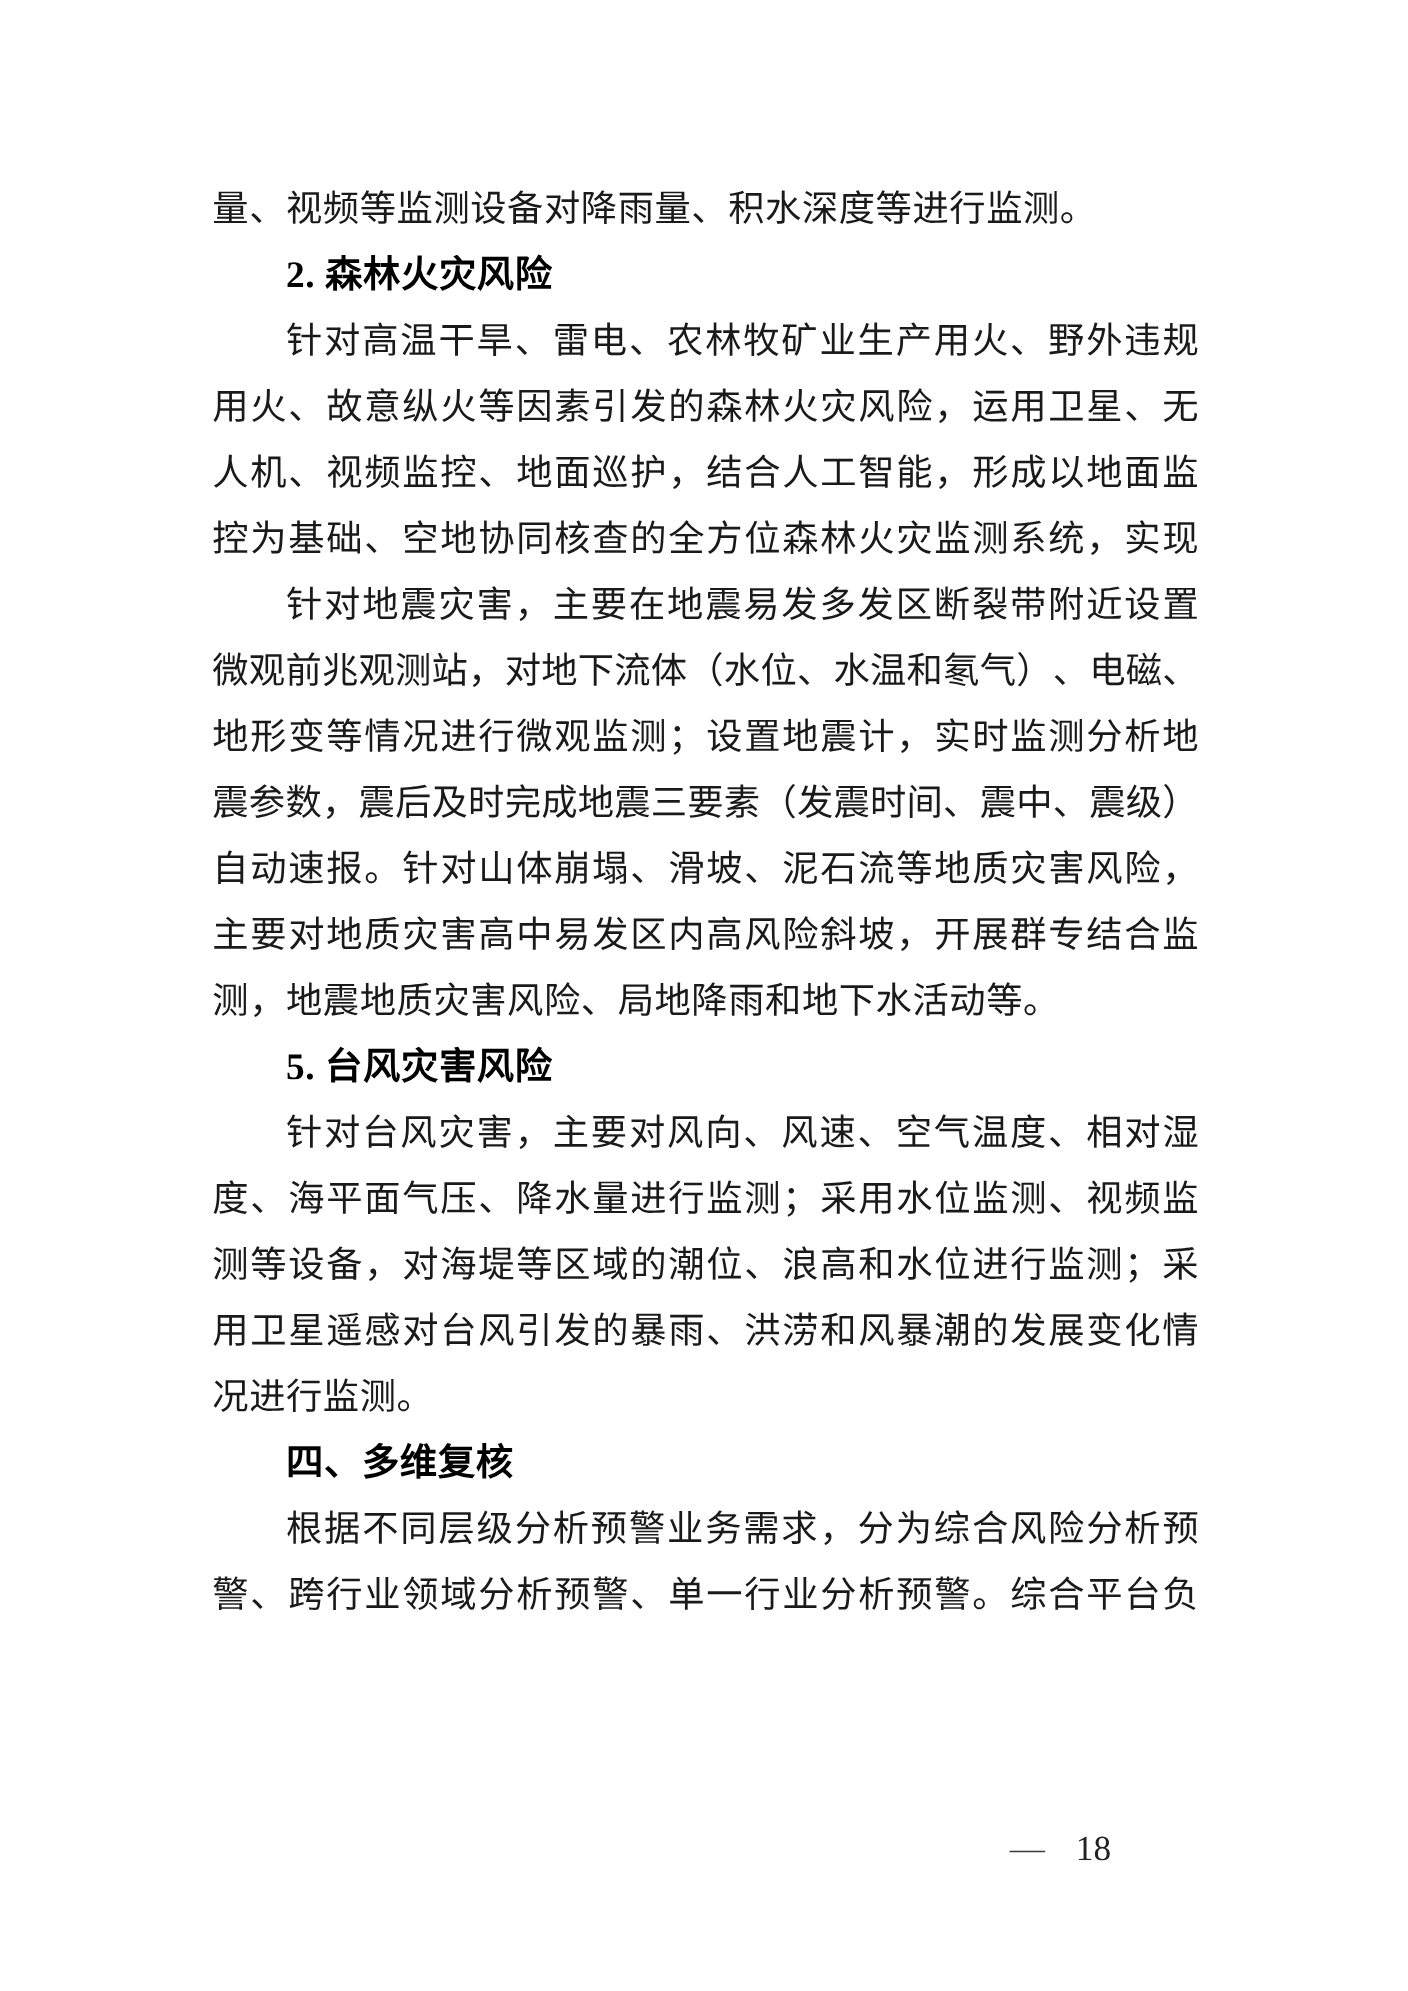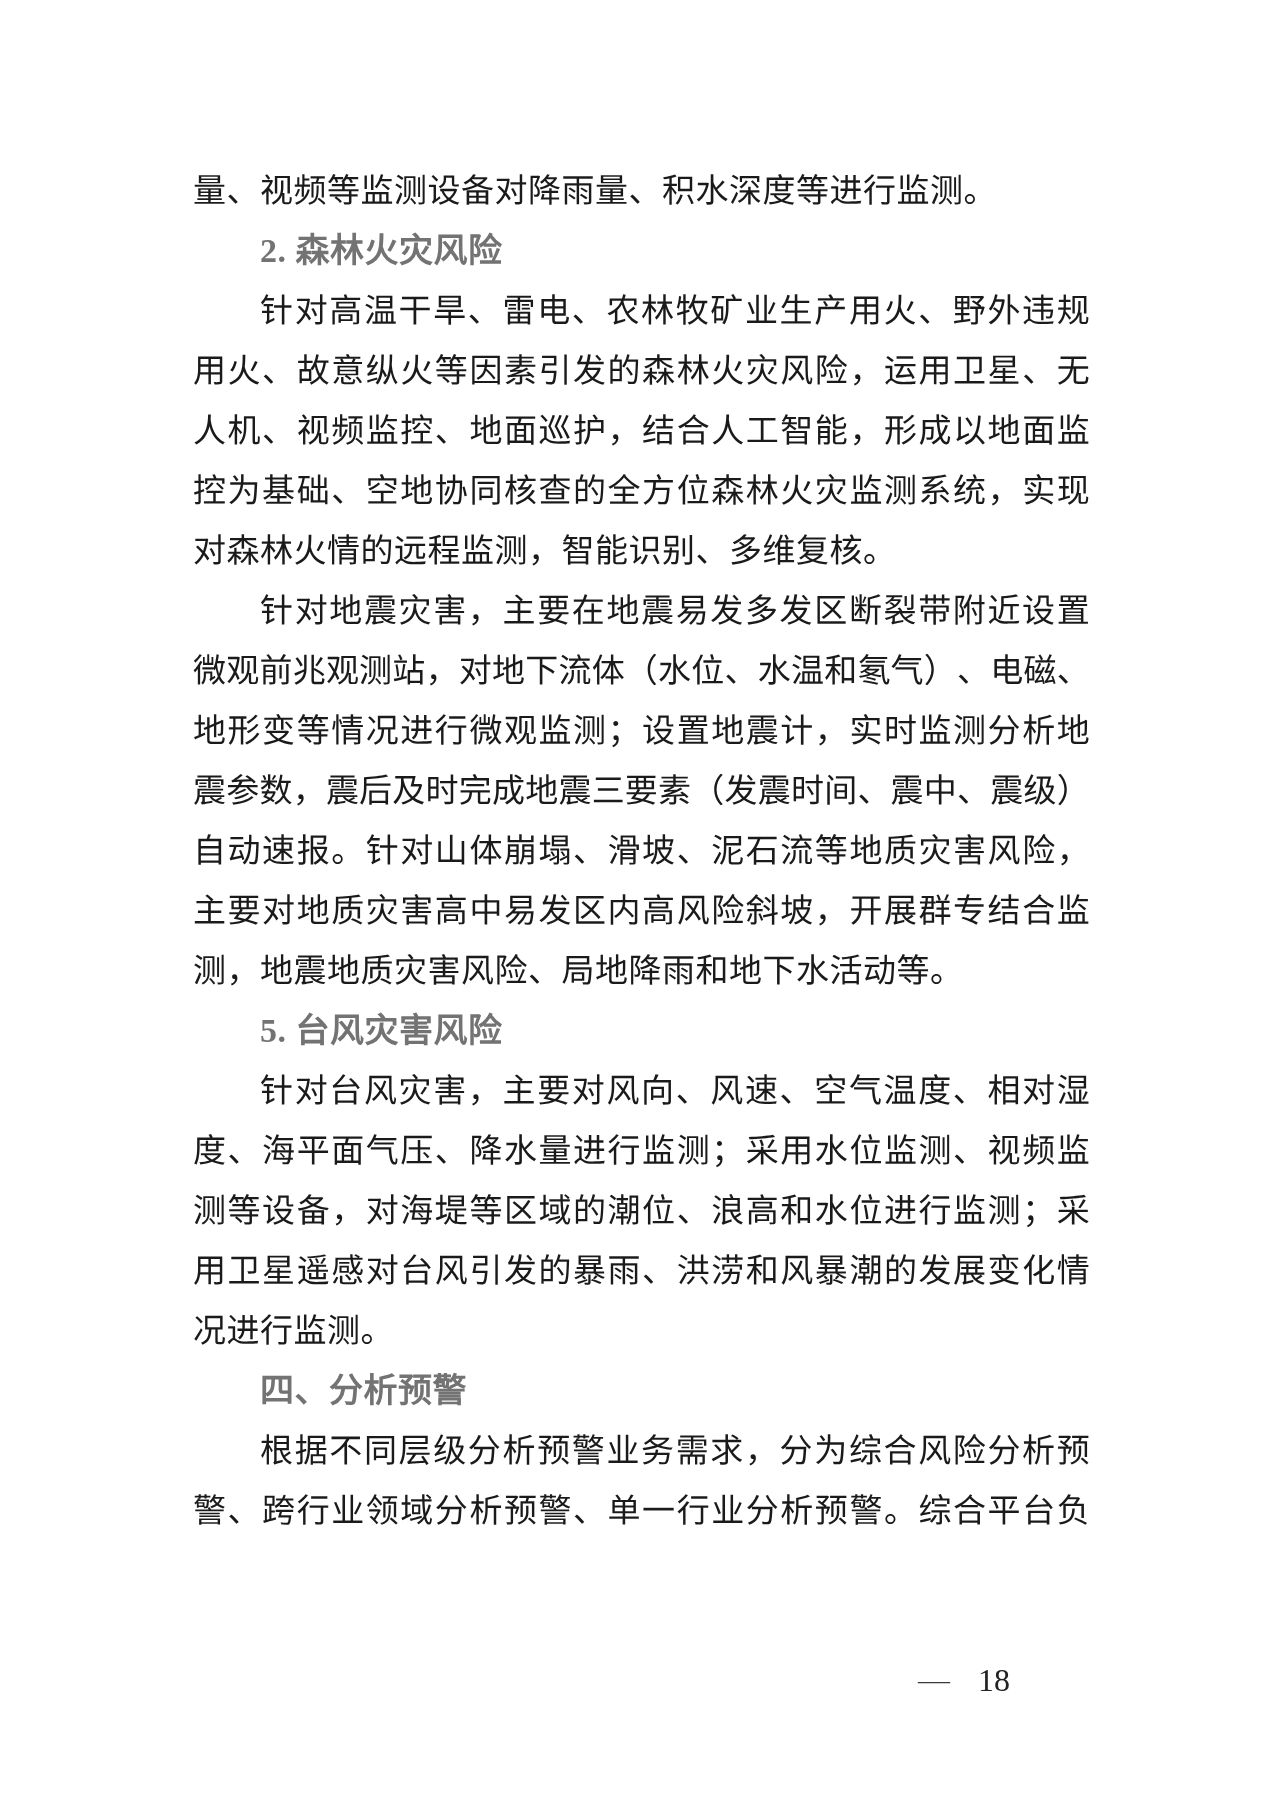--- a/index.html
+++ b/index.html
@@ -34,21 +34,21 @@
   }
   .line.justify {
     display: flex;
     justify-content: space-between;
     letter-spacing: 0;
   }
   .line.justify span { display: inline-block; }
   .line.indent { padding-left: 67px; }
   .line.heading {
     font-weight: 700;
-    color: #737373;
+    color: #000000;
     font-size: 34px;
   }
   .pager {
     position: absolute;
     left: 918px;
     top: 1660px;
     height: 40px;
     display: flex;
     align-items: center;
     gap: 28px;
@@ -171,21 +171,20 @@
         <span>火</span>
         <span>灾</span>
         <span>监</span>
         <span>测</span>
         <span>系</span>
         <span>统</span>
         <span>，</span>
         <span>实</span>
         <span>现</span>
       </div>
-      <div class="line body">对森林火情的远程监测，智能识别、多维复核。</div>
       <div class="line body indent justify">
         <span>针</span>
         <span>对</span>
         <span>地</span>
         <span>震</span>
         <span>灾</span>
         <span>害</span>
         <span>，</span>
         <span>主</span>
         <span>要</span>
@@ -453,21 +452,21 @@
         <span>暴</span>
         <span>潮</span>
         <span>的</span>
         <span>发</span>
         <span>展</span>
         <span>变</span>
         <span>化</span>
         <span>情</span>
       </div>
       <div class="line body">况进行监测。</div>
-      <div class="line heading indent">四、分析预警</div>
+      <div class="line heading indent">四、多维复核</div>
       <div class="line body indent justify">
         <span>根</span>
         <span>据</span>
         <span>不</span>
         <span>同</span>
         <span>层</span>
         <span>级</span>
         <span>分</span>
         <span>析</span>
         <span>预</span>

